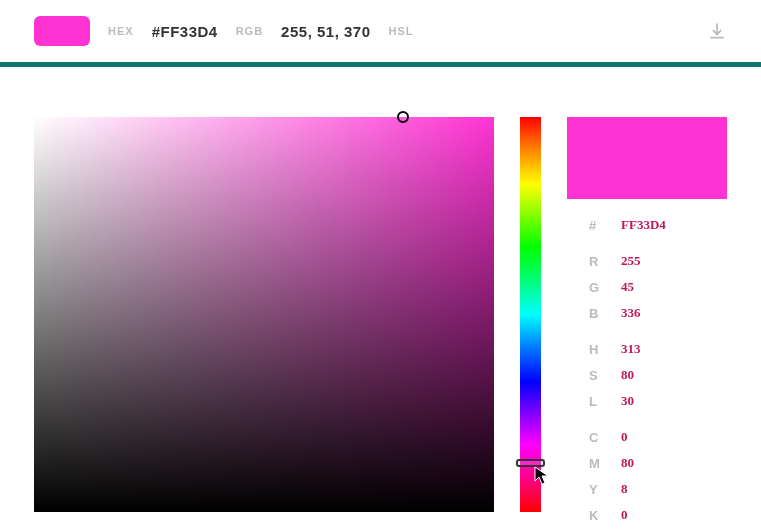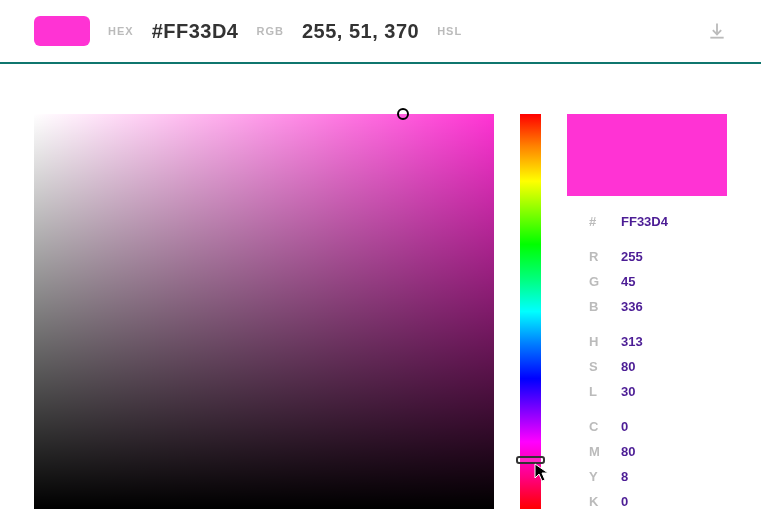--- a/index.html
+++ b/index.html
@@ -7,36 +7,36 @@
     font-family: -apple-system, BlinkMacSystemFont, "Segoe UI", Helvetica, Arial, sans-serif;
     background: #fff;
     width: 761px;
     height: 531px;
     overflow: hidden;
   }
   .header {
     display: flex;
     align-items: center;
     padding: 16px 34px;
-    border-bottom: 2px solid #0f766e;
+    border-bottom: 5px solid #0f766e;
     gap: 18px;
   }
   .swatch {
     width: 56px;
     height: 30px;
     border-radius: 6px;
   }
   .lab {
     font-size: 11px;
     letter-spacing: 1px;
     color: #bbb;
     font-weight: 600;
   }
   .val {
-    font-size: 20px;
+    font-size: 15px;
     color: #333;
     font-weight: 700;
     letter-spacing: 0.5px;
   }
   .dl-icon {
     margin-left: auto;
     color: #bbb;
     width: 20px;
     height: 20px;
   }
@@ -112,22 +112,23 @@
     gap: 20px;
     margin-bottom: 10px;
     font-size: 13px;
   }
   .row .k {
     width: 12px;
     color: #bbb;
     font-weight: 600;
   }
   .row .v {
-    color: #4c1d95;
+    color: #be185d;
     font-weight: 700;
+    font-family: Liberation Serif, serif;
   }
   .gap { height: 10px; }
 </style>
 </head>
 <body>
 
 <div class="header">
   <div class="swatch" style="background:#FF33D4"></div>
   <span class="lab">HEX</span>
   <span class="val">#FF33D4</span>

